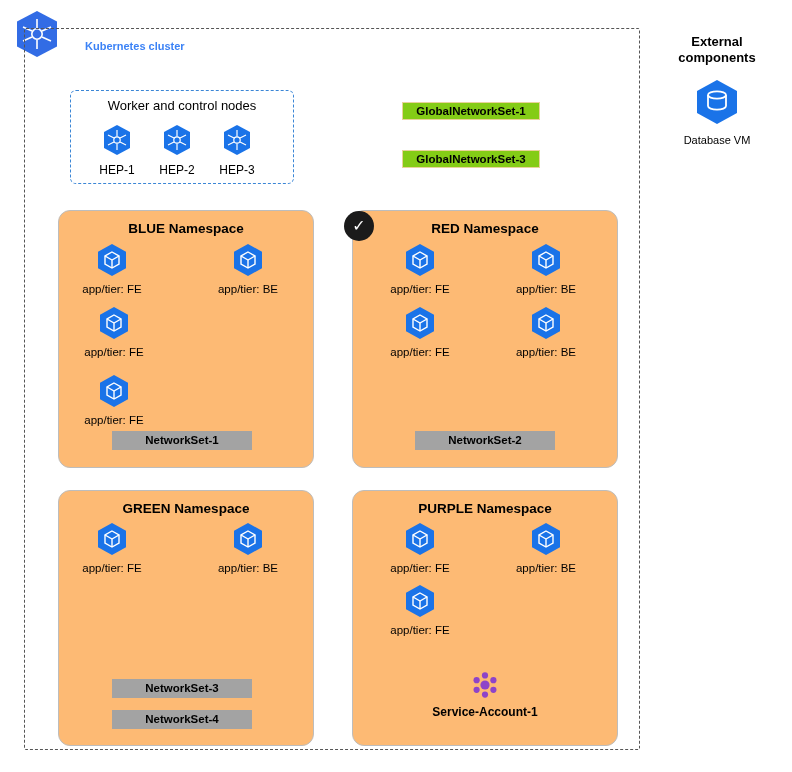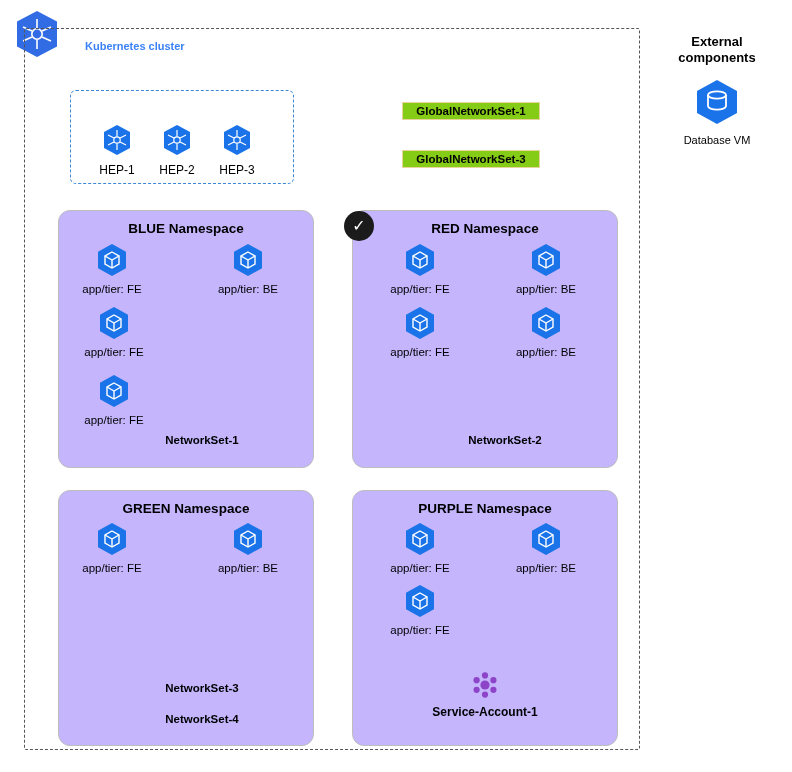--- a/index.html
+++ b/index.html
@@ -102,21 +102,21 @@
   .gns-1 { top: 102px; }
   .gns-2 { top: 126px; }
   .gns-3 { top: 150px; }
 
   
   .ns {
     position: absolute;
     border: 1.3px solid #bdbdbd;
     border-radius: 12px;
     box-sizing: border-box;
-    background: #c4b5fd;
+    background: #fdba74;
   }
   .ns-title {
     position: absolute;
     top: 10px;
     left: 0;
     width: 100%;
     text-align: center;
     font-size: 13.5px;
     font-weight: bold;
     color: #000;
@@ -135,30 +135,29 @@
   .pod .pod-label {
     font-size: 11.5px;
     color: #000;
     margin-top: 1px;
     white-space: nowrap;
   }
 
   
   .netset {
     position: absolute;
-    width: 164px;
+    width: 140px;
     height: 19px;
-    background: #c4b5fd;
+    background: #a3a3a3;
     box-sizing: border-box;
     font-size: 11.5px;
     font-weight: bold;
     color: #000;
     text-align: center;
     line-height: 19px;
-    margin-left: 8px;
   }
 
   
   .svc-acct {
     position: absolute;
     left: 420px;
     top: 672px;
     width: 130px;
     text-align: center;
   }
@@ -226,20 +225,21 @@
         <line x1="13" y1="33" x2="22" y2="29"></line>
         <line x1="32" y1="23" x2="41" y2="19"></line>
       </g>
     </svg>
   </div>
 
   <div class="cluster-box"></div>
   <div class="cluster-title">Kubernetes cluster</div>
 
   <div class="nodes-box">
+    <div class="nodes-title">Worker and control nodes</div>
 
     <div class="node-item" style="left:16px;">
       <svg width="34" height="34" viewBox="0 0 34 34">
         <polygon points="17,2 30,9 30,25 17,32 4,25 4,9" fill="#1a73e8"></polygon>
         <g fill="none" stroke="#ffffff" stroke-width="1.2">
           <circle cx="17" cy="17" r="3.2"></circle>
           <line x1="17" y1="7" x2="17" y2="13.5"></line>
           <line x1="17" y1="20.5" x2="17" y2="27"></line>
           <line x1="8" y1="12" x2="14" y2="15"></line>
           <line x1="20" y1="19" x2="26" y2="22"></line>

